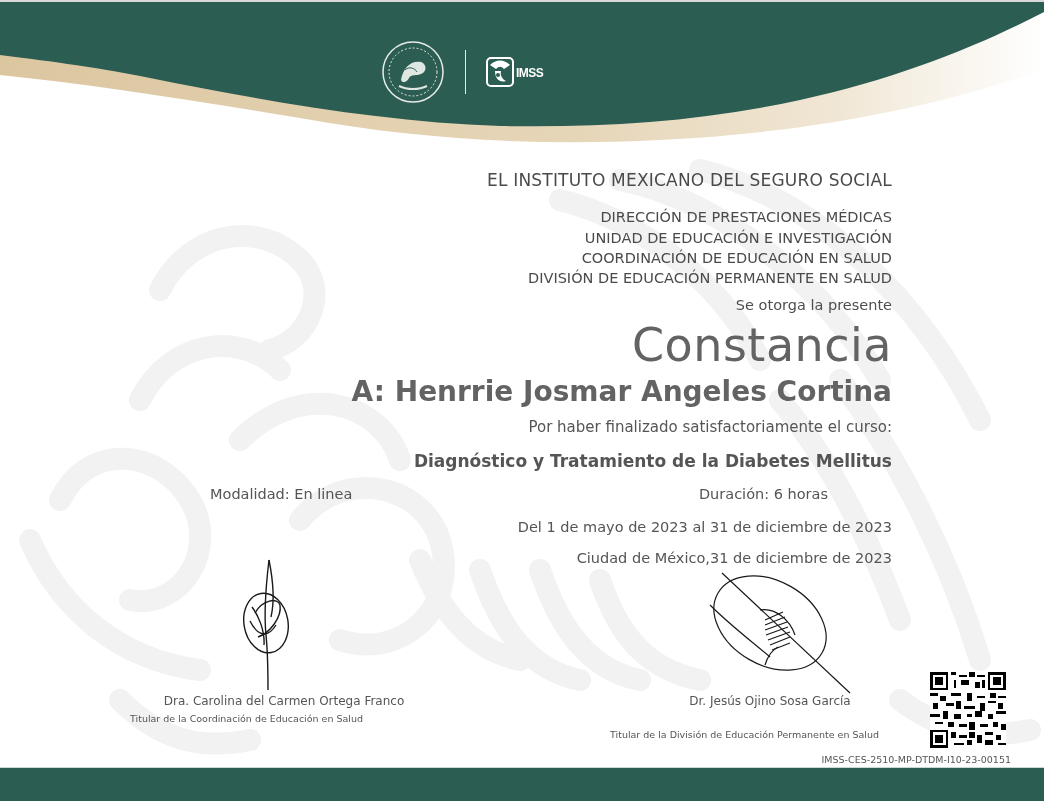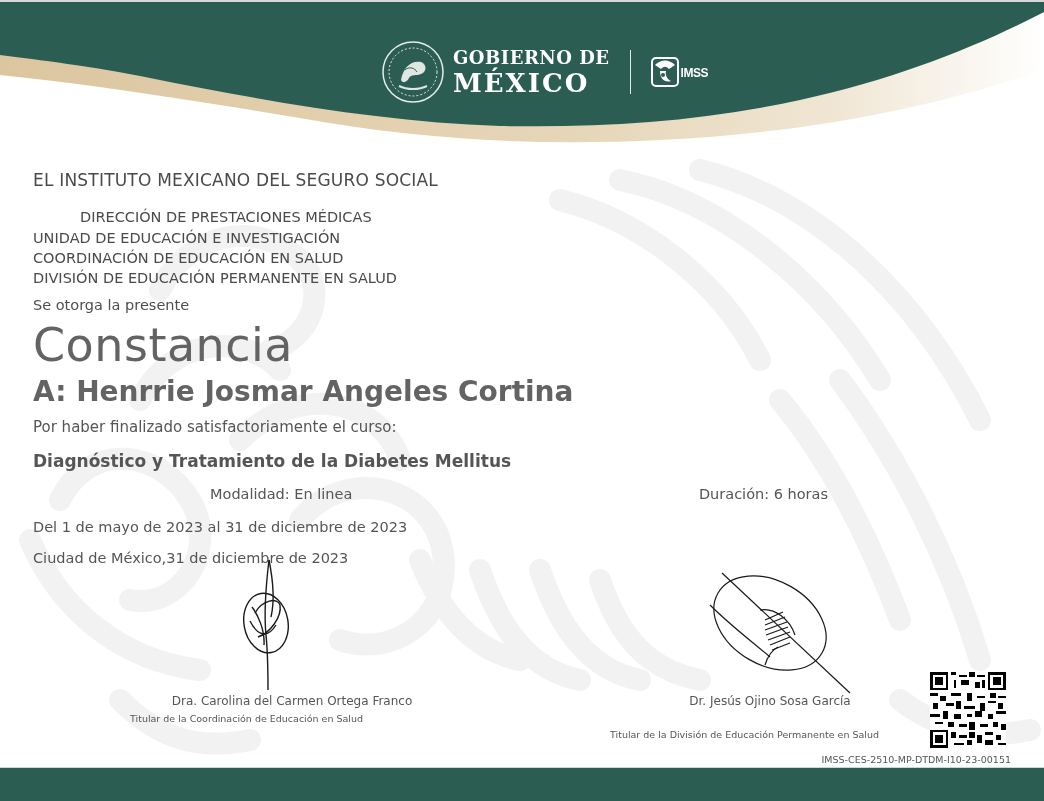--- a/index.html
+++ b/index.html
@@ -28,21 +28,21 @@
       line-height: 1;
     }
     .gob-text .l1 { font-size: 18px; letter-spacing: 0.5px; display: block; }
     .gob-text .l2 { font-size: 26px; letter-spacing: 2px; display: block; margin-top: 3px; }
     .logo-divider { width: 1px; height: 44px; background: #e8e8e8; margin: 0 18px 0 20px; }
     .imss { display: flex; flex-direction: row; align-items: center; }
     .imss-mark { width: 32px; height: 30px; }
     .imss-label { color: #fff; font-family: "Liberation Sans", sans-serif; font-weight: bold; font-size: 12px; letter-spacing: -0.5px; margin-top: 1px; }
 
     .content { position: absolute; left: 0; top: 0; width: 1044px; z-index: 2; }
-    .line { position: absolute; left: 0; width: 892px; text-align: left; white-space: nowrap; margin-left: 33px; }
+    .line { position: absolute; left: 0; width: 892px; text-align: right; white-space: nowrap; }
     .inst { top: 170px; font-size: 17px; color: #4a4a4a; letter-spacing: 0.2px; font-family: "DejaVu Sans", sans-serif; }
     .dep { font-size: 14.5px; color: #4a4a4a; font-family: "DejaVu Sans", sans-serif; }
     .dep1 { top: 209px; padding-left: 47px; } .dep2 { top: 230px; } .dep3 { top: 250px; } .dep4 { top: 270px; }
     .otorga { top: 297px; font-size: 14.5px; color: #4e4e4e; }
     .constancia { top: 318px; font-size: 46px; font-weight: normal; color: #636363; letter-spacing: 0.5px; }
     .recipient { top: 375px; font-size: 28px; font-weight: bold; color: #636363; }
     .porhaber { top: 418px; font-size: 15px; color: #555555; }
     .course { top: 451px; font-size: 17px; font-weight: bold; color: #555555; }
     .modalidad { position: absolute; top: 486px; left: 210px; font-size: 14.5px; color: #555; }
     .duracion { position: absolute; top: 486px; right: 216px; font-size: 14.5px; color: #555; }
@@ -102,24 +102,20 @@
   </svg>
 
   <div class="logo-wrap">
     <svg class="emblem" viewBox="0 0 64 64">
       <circle cx="32" cy="32" r="30" fill="none" stroke="#e6ece9" stroke-width="1.5"></circle>
       <circle cx="32" cy="32" r="24" fill="none" stroke="#e6ece9" stroke-width="1" stroke-dasharray="2 2"></circle>
       <path d="M20,40 C22,28 30,20 40,22 C46,24 46,32 40,34 C36,36 30,34 28,38 C26,42 22,44 20,40 Z" fill="#dfe7e3"></path>
       <path d="M18,46 C26,50 38,50 46,46" stroke="#dfe7e3" stroke-width="2" fill="none"></path>
       <path d="M24,30 C28,26 34,28 36,32" stroke="#2c5d52" stroke-width="1" fill="none"></path>
     </svg>
-    <div class="gob-text">
-      <span class="l1">GOBIERNO DE</span>
-      <span class="l2">MÉXICO</span>
-    </div>
     <div class="logo-divider"></div>
     <div class="imss">
       <svg class="imss-mark" viewBox="0 0 32 30">
         <rect x="3" y="1" width="26" height="28" rx="4" fill="none" stroke="#fff" stroke-width="2"></rect>
         <path d="M6,8 C12,2 20,2 26,8 L20,12 C17,9 15,9 12,12 Z" fill="#fff"></path>
         <path d="M11,14 C11,22 16,26 22,24 C18,22 16,18 17,14 Z" fill="#fff"></path>
         <circle cx="14" cy="18" r="2" fill="#2c5d52"></circle>
       </svg>
       <span class="imss-label">IMSS</span>
     </div>
@@ -146,21 +142,21 @@
     <svg width="300" height="140" viewBox="0 0 300 140" style="position:absolute;left:0;top:0;">
       <g fill="none" stroke="#1a1a1a" stroke-width="1.4">
         <path d="M139,5 C136,30 134,60 136,80 C138,100 138,120 138,135"></path>
         <path d="M139,5 C143,25 145,45 141,62"></path>
         <ellipse cx="136" cy="68" rx="22" ry="30" transform="rotate(-10 136 68)"></ellipse>
         <path d="M125,58 C132,45 148,42 150,50 C152,62 140,78 128,82"></path>
         <path d="M120,66 C126,78 136,86 146,70"></path>
         <path d="M122,52 C128,60 135,75 134,90"></path>
       </g>
     </svg>
-    <div class="sig-name" style="left:12px; width:300px; top:139px;">Dra. Carolina del Carmen Ortega Franco</div>
+    <div class="sig-name" style="left:4px; width:300px; top:139px;">Dra. Carolina del Carmen Ortega Franco</div>
     <div class="sig-title" style="left:0; width:300px; top:158px;">Titular de la Coordinación de Educación en Salud</div>
   </div>
 
   <div class="sig" style="left:610px; top:565px; width:320px; height:170px;">
     <svg width="320" height="130" viewBox="0 0 320 130" style="position:absolute;left:0;top:0;">
       <g fill="none" stroke="#1a1a1a" stroke-width="1.2">
         <ellipse cx="160" cy="58" rx="60" ry="42" transform="rotate(30 160 58)"></ellipse>
         <path d="M112,8 L240,128"></path>
         <path d="M100,40 C120,60 140,75 160,92"></path>
         <path d="M150,45 C165,42 180,55 185,70"></path>

